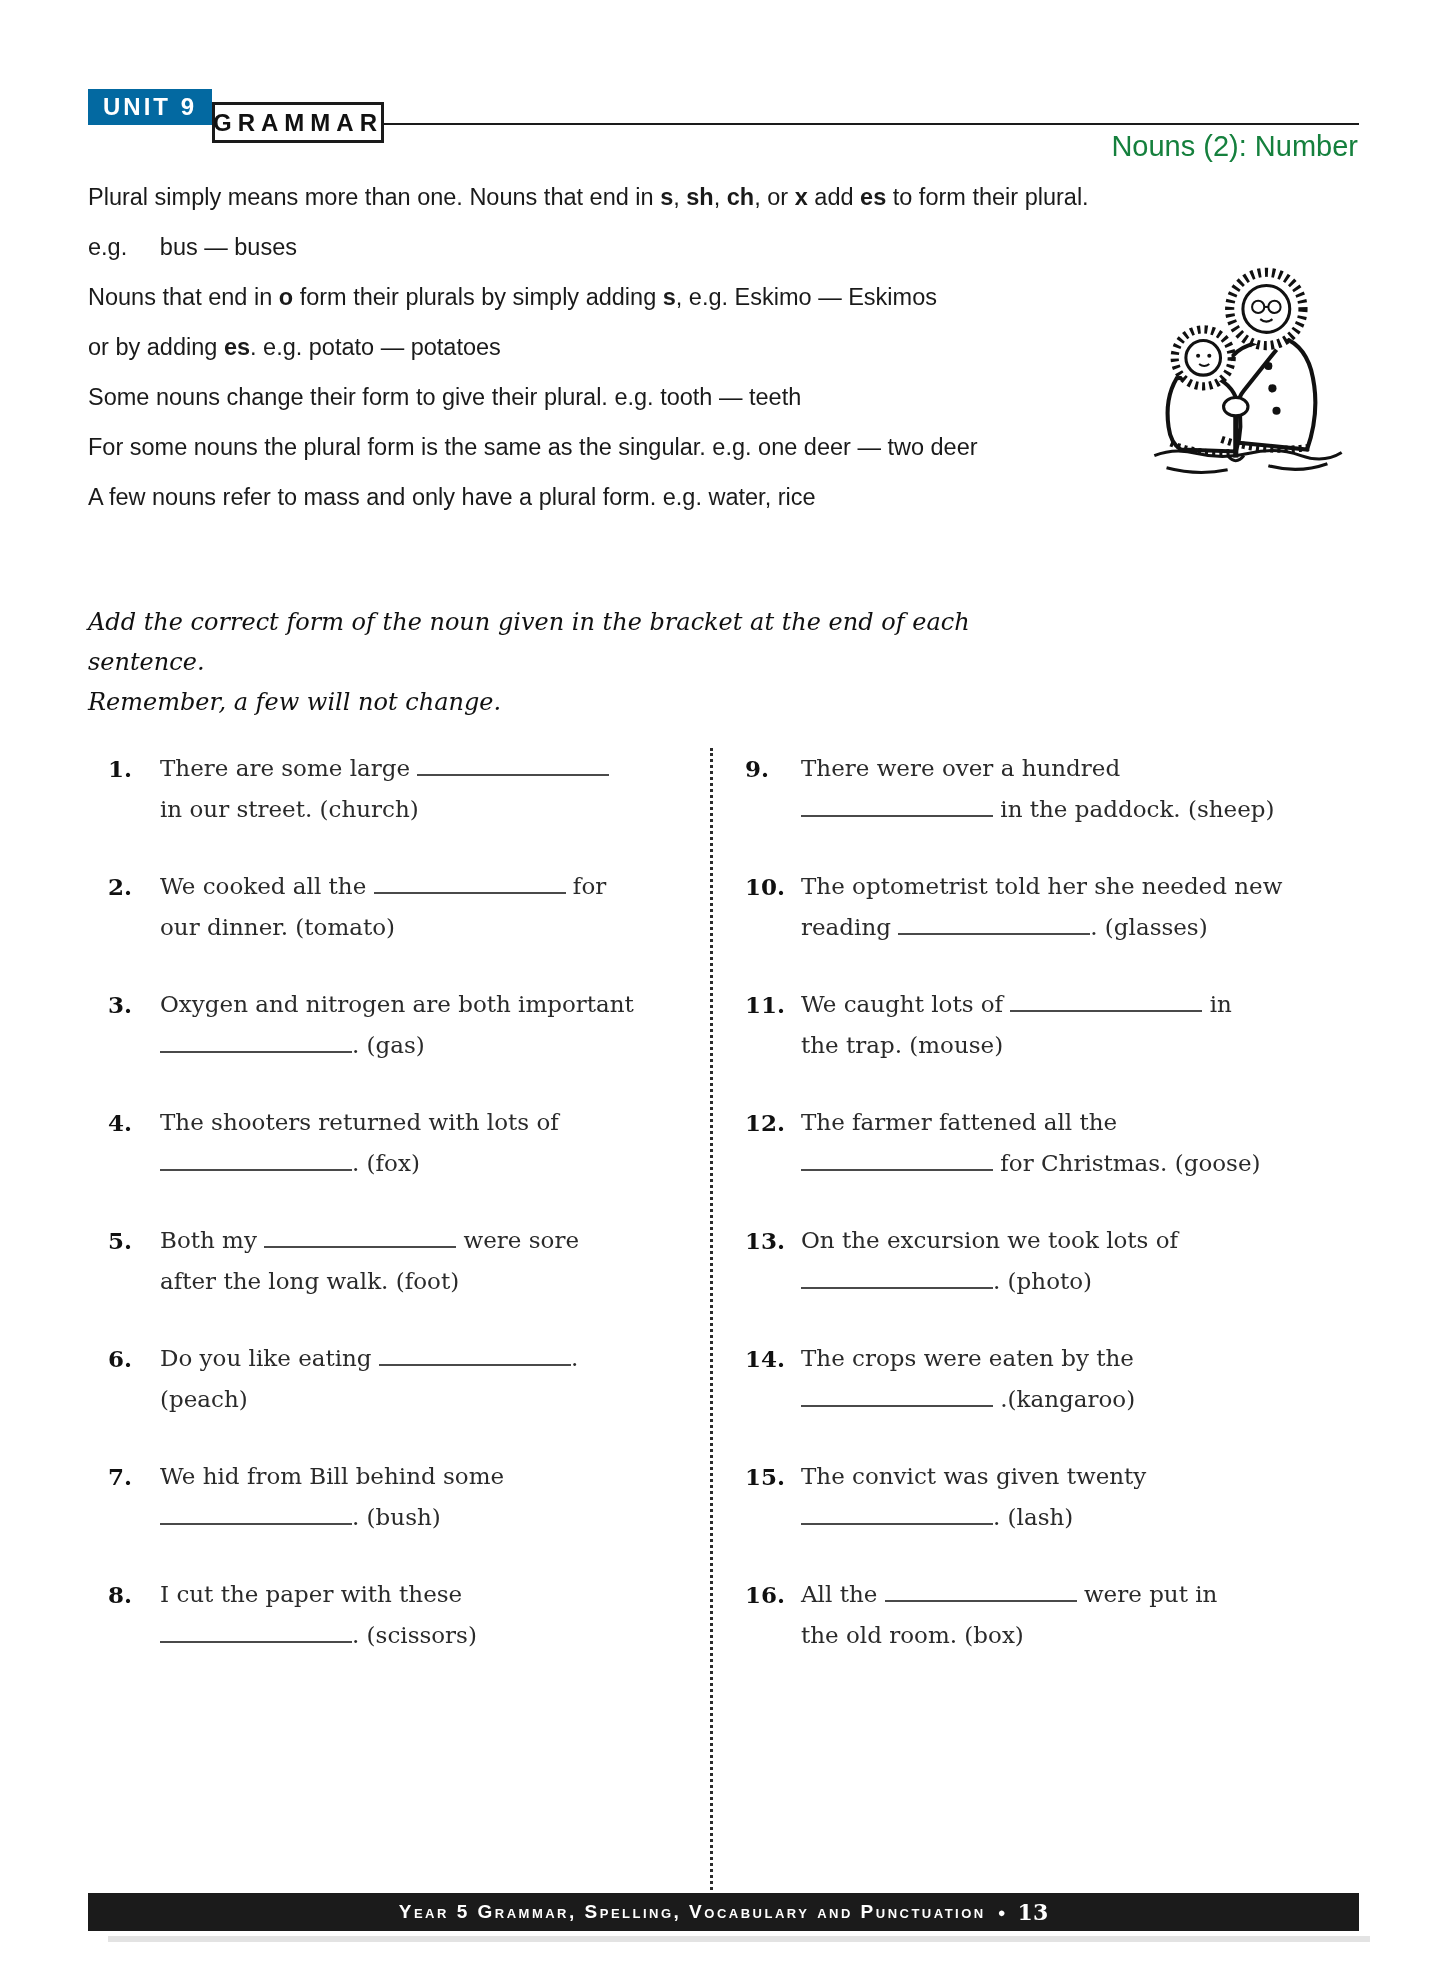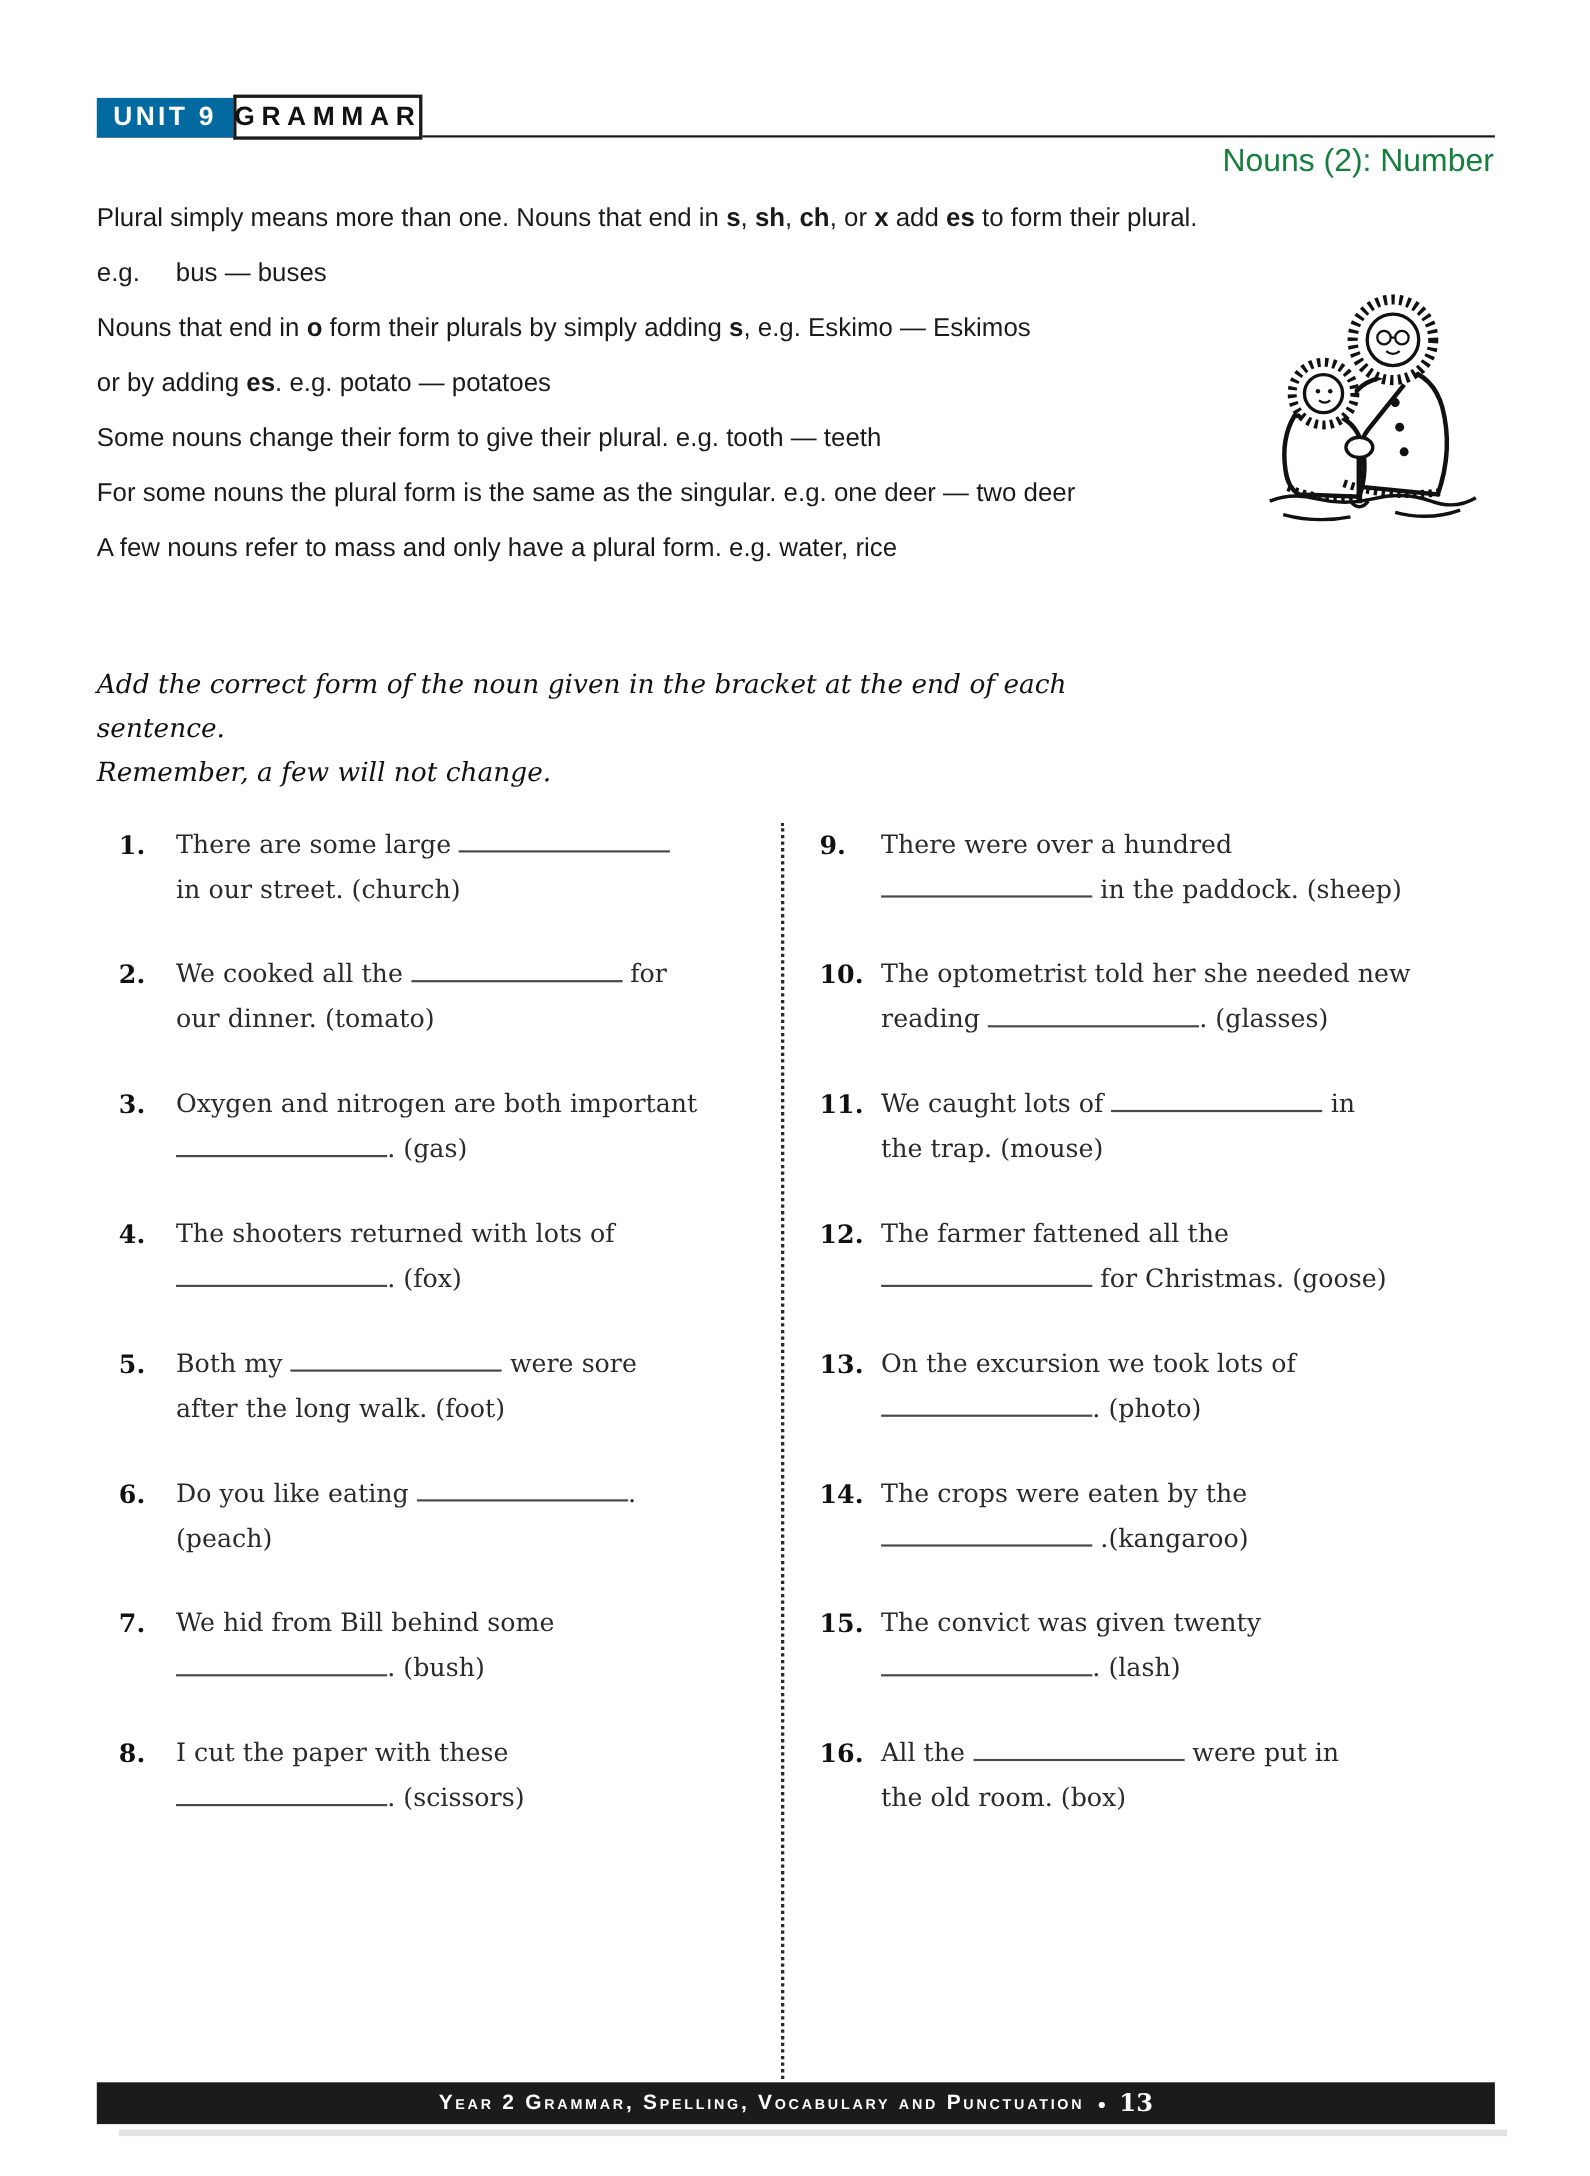--- a/index.html
+++ b/index.html
@@ -13,21 +13,21 @@
   
   .header-band { position:absolute; top:86px; left:88px; width:1271px; height:39px; }
   .header-rule { position:absolute; left:0; right:0; bottom:0; border-bottom:2px solid #1a1a1a; }
   .unit-box {
     position:absolute; left:0; top:3px; width:124px; height:36px;
     background:#0369a1; color:#fff;
     display:flex; align-items:center; justify-content:center;
     font-weight:bold; font-size:24px; letter-spacing:3px;
   }
   .section-box {
-    position:absolute; left:124px; top:0; width:172px; height:41px;
+    position:absolute; left:124px; top:16px; width:172px; height:41px;
     background:#fff; border:3px solid #1a1a1a; box-sizing:border-box;
     display:flex; align-items:center; justify-content:center;
     font-weight:bold; font-size:24px; letter-spacing:6px; color:#111;
   }
   .page-title {
     position:absolute; top:130px; right:87px;
     font-size:29px; color:#15803d;
   }
 
   
@@ -255,19 +255,19 @@
           <div class="q-num">16.</div>
           <div class="q-body">
             <div class="q-line">All the <span class="blank"></span> were put in</div>
             <div class="q-line">the old room. (box)</div>
           </div>
         </div>
       </div>
   </div>
 
   <div class="footer-bar">
-    <span class="footer-text">Year 2 Grammar, Spelling, Vocabulary and Punctuation</span>
+    <span class="footer-text">Year 5 Grammar, Spelling, Vocabulary and Punctuation</span>
     <span class="footer-bullet">●</span>
     <span class="footer-page">13</span>
   </div>
   <div class="footer-shadow"></div>
 
 </div>
 
 </body></html>

